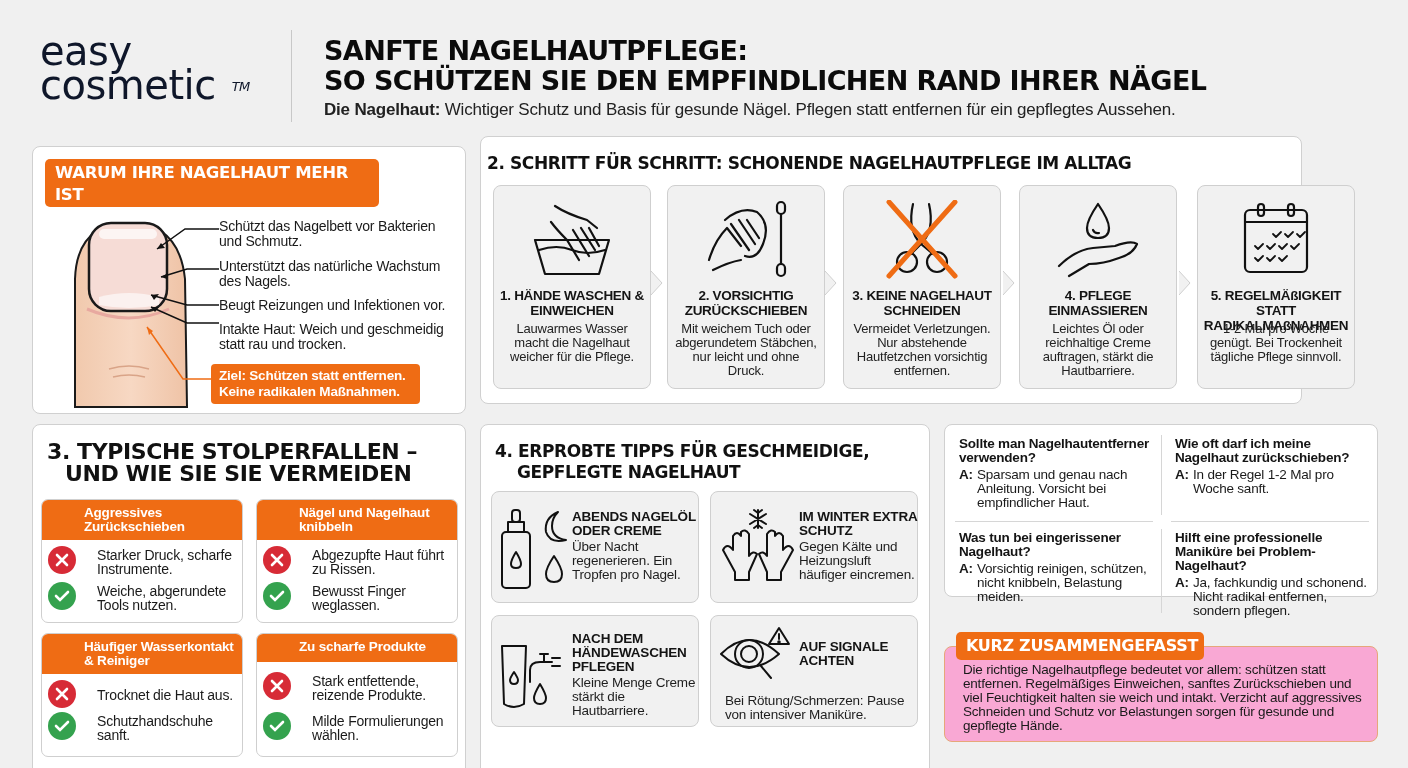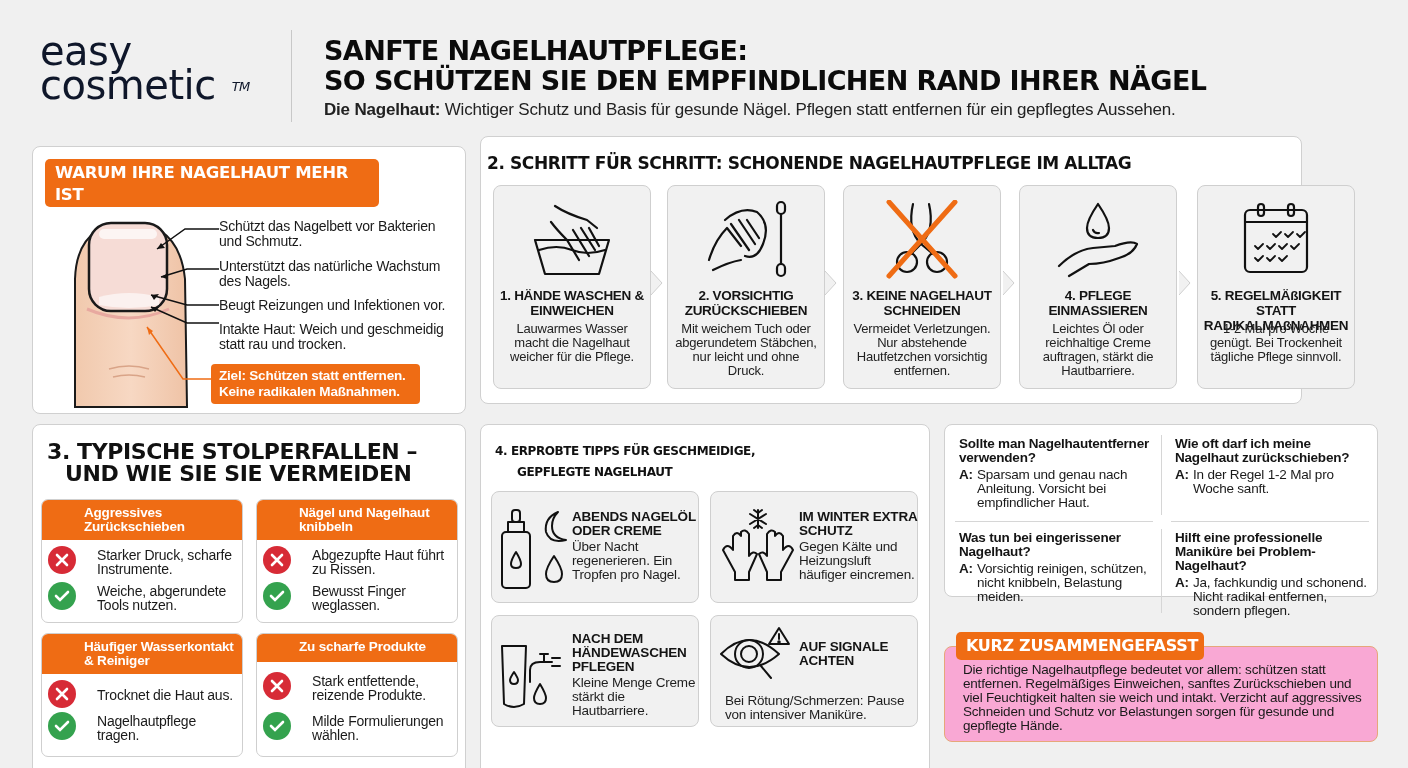--- a/index.html
+++ b/index.html
@@ -44,21 +44,21 @@
   .p3-title { position: absolute; left: 14px; top: 16px; font-family: "DejaVu Sans", sans-serif; font-weight: 700; font-size: 22px; line-height: 22px; letter-spacing: -0.4px; color: #111; }
   .pit { position: absolute; width: 202px; height: 124px; border: 1px solid #cfcfcf; border-radius: 7px; background: #fff; overflow: hidden; }
   .pit-head { background: #ef6c14; color: #fff; font-weight: 700; font-size: 13.5px; line-height: 14px; padding: 6px 8px 6px 42px; height: 40px; letter-spacing: -0.2px; }
   .pit-row { position: absolute; left: 6px; right: 4px; display: flex; align-items: flex-start; font-size: 14px; line-height: 14px; color: #1a1a1a; letter-spacing: -0.2px; gap: 12px; }
   .pit-row .badge { width: 28px; height: 28px; border-radius: 50%; flex: 0 0 28px; margin-right: 9px; display: flex; align-items: center; justify-content: center; margin-top: -2px; }
   .b-x { background: #d72b36; }
   .b-ok { background: #34a24e; }
 
   
   .p4 { left: 480px; top: 424px; width: 450px; height: 360px; }
-  .p4-title { position: absolute; left: 14px; top: 16px; font-family: "DejaVu Sans", sans-serif; font-weight: 700; font-size: 12px; line-height: 21px; letter-spacing: -0.4px; color: #111; }
+  .p4-title { position: absolute; left: 14px; top: 16px; font-family: "DejaVu Sans", sans-serif; font-weight: 700; font-size: 17px; line-height: 21px; letter-spacing: -0.4px; color: #111; }
   .tip { position: absolute; width: 208px; height: 112px; background: #f1f1f1; border: 1px solid #cfcfcf; border-radius: 8px; }
   .tip .t-ico { position: absolute; left: 8px; top: 14px; }
   .tip .t-title { position: absolute; font-weight: 700; font-size: 13.5px; line-height: 14px; color: #141414; letter-spacing: -0.2px; }
   .tip .t-desc { position: absolute; font-size: 13.5px; line-height: 14px; color: #1e1e1e; letter-spacing: -0.2px; }
 
   
   .faq { left: 944px; top: 424px; width: 434px; height: 173px; }
   .faq-item { position: absolute; width: 200px; }
   .faq-q { font-weight: 700; font-size: 13.5px; line-height: 14px; color: #141414; letter-spacing: -0.2px; }
   .faq-a { margin-top: 3px; font-size: 13.5px; line-height: 14px; display: flex; letter-spacing: -0.2px; }
@@ -280,21 +280,21 @@
           </svg>
         </span>
         <span>Trocknet die Haut aus.</span>
       </div>
     <div class="pit-row" style="top:80px">
         <span class="badge b-ok">
           <svg width="16" height="14" viewBox="0 0 16 14">
             <path d="M2 7 L6 11 L14 3" stroke="#fff" stroke-width="2.6" fill="none" stroke-linecap="round"></path>
           </svg>
         </span>
-        <span>Nagelhautpflege tragen.</span>
+        <span>Schutzhandschuhe sanft.</span>
       </div>
   </div>
 
   <div class="pit" style="left:223px;top:208px">
     <div class="pit-head" style="height:28px">Zu scharfe Produkte</div>
     <div class="pit-row" style="top:40px">
         <span class="badge b-x">
           <svg width="14" height="14" viewBox="0 0 14 14">
             <path d="M2 2 L12 12 M12 2 L2 12" stroke="#fff" stroke-width="2.6" stroke-linecap="round"></path>
           </svg>

